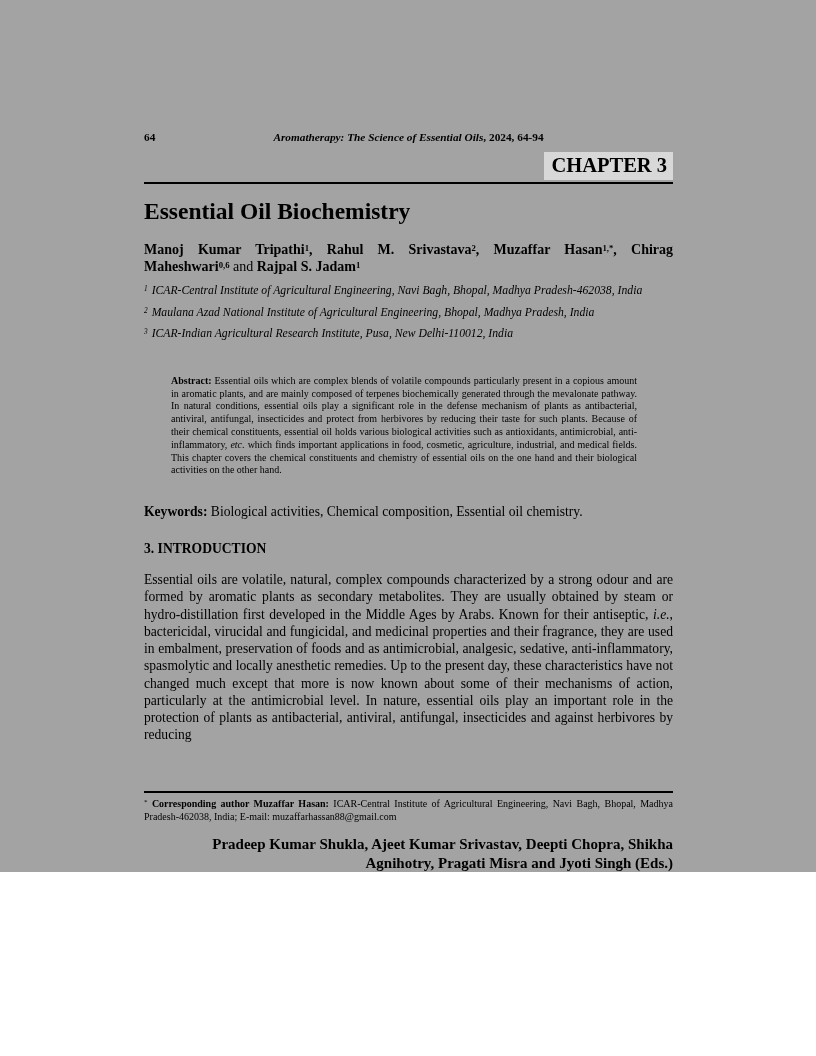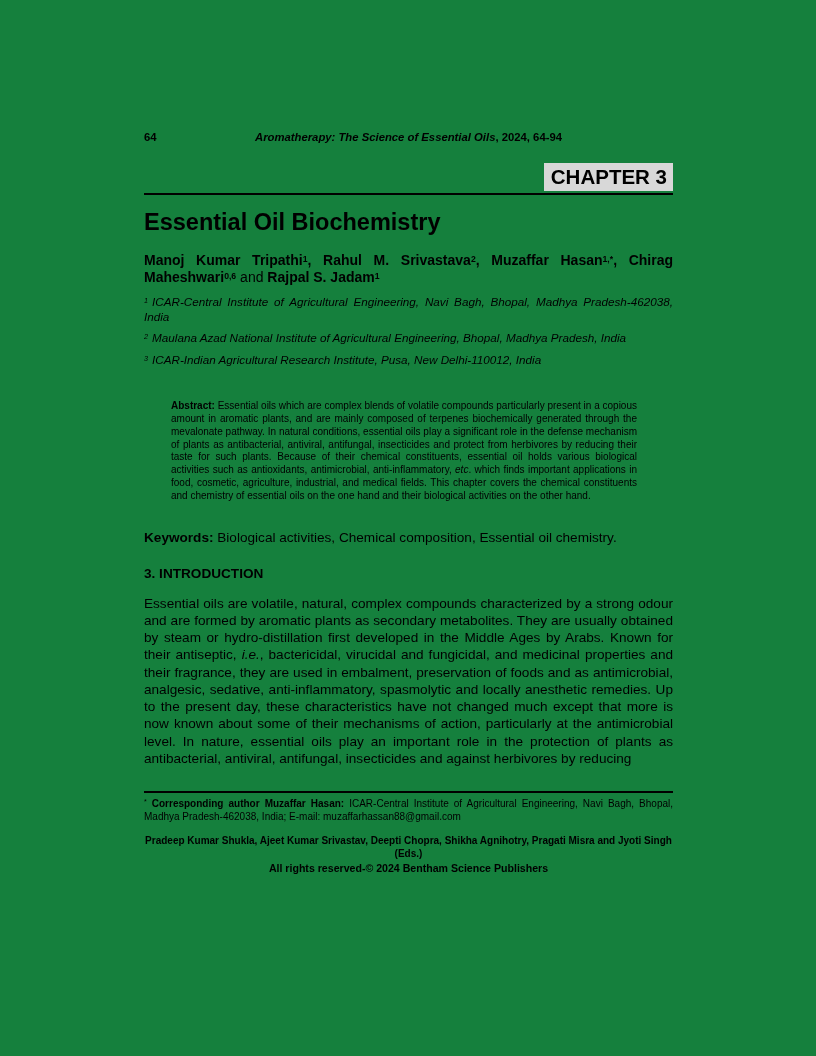--- a/index.html
+++ b/index.html
@@ -1,29 +1,29 @@
 <!DOCTYPE html>
 <html><head>
 <meta charset="utf-8">
 <style>
   html,body { margin:0; padding:0; background:#ffffff; }
   .page {
-    position:relative; width:816px; height:1056px;
-    background:#15803d; color:#000;
-    font-family:Liberation Sans, sans-serif;
+    position:relative; width:816px; height:872px;
+    background:#a3a3a3; color:#000;
+    font-family:Liberation Serif, serif;
     overflow:hidden;
   }
   .content { position:absolute; left:144px; top:131px; width:529px; }
 
   .running-header { position:relative; height:16px; font-size:11.3px; font-weight:bold; }
   .page-number { position:absolute; left:0; top:0; }
   .running-center { display:block; text-align:center; }
   .ital { font-style:italic; }
 
-  .chapter-row { margin-top:16px; text-align:right; border-bottom:2.5px solid #000; }
+  .chapter-row { margin-top:5px; text-align:right; border-bottom:2.5px solid #000; }
   .chapter-label {
     display:inline-block; font-weight:bold; font-size:20.5px; line-height:1.15;
     padding:2px 6px 2px 7px; margin-bottom:2px;
   }
 
   .title { margin:14px 0 16px 0; font-size:23.5px; font-weight:bold; }
 
   .authors { margin:15px 0 0 0; font-size:14px; font-weight:bold; line-height:1.24; text-align:justify; }
   .authors .conj { font-weight:normal; }
   .sup { font-size:62%; vertical-align:0.38em; }
@@ -36,21 +36,21 @@
   .bold { font-weight:bold; }
 
   .keywords { margin:27px 0 0 0; font-size:13.6px; }
   .section-heading { margin:21px 0 0 0; font-size:13.6px; font-weight:bold; }
   .body-par { margin:14px 0 0 0; font-size:13.6px; line-height:1.27; text-align:justify; }
 
   .footer { position:absolute; left:144px; top:791px; width:529px; }
   .footnote-rule { border-top:2px solid #000; height:0; }
   .footnote { margin:5px 0 0 0; font-size:10px; line-height:1.28; text-align:justify; }
   .fn-sup { font-size:70%; vertical-align:0.45em; }
-  .editors { margin:11px 0 0 0; font-size:10px; font-weight:bold; text-align:center; line-height:1.28; }
+  .editors { margin:11px 0 0 0; font-size:15px; font-weight:bold; text-align:right; line-height:1.28; }
   .rights { margin:2px 0 0 0; font-size:10.6px; font-weight:bold; text-align:center; }
 </style>
 </head>
 <body>
 
 <div class="page">
   <div class="content">
 
     <div class="running-header">
       <span class="page-number">64</span>

